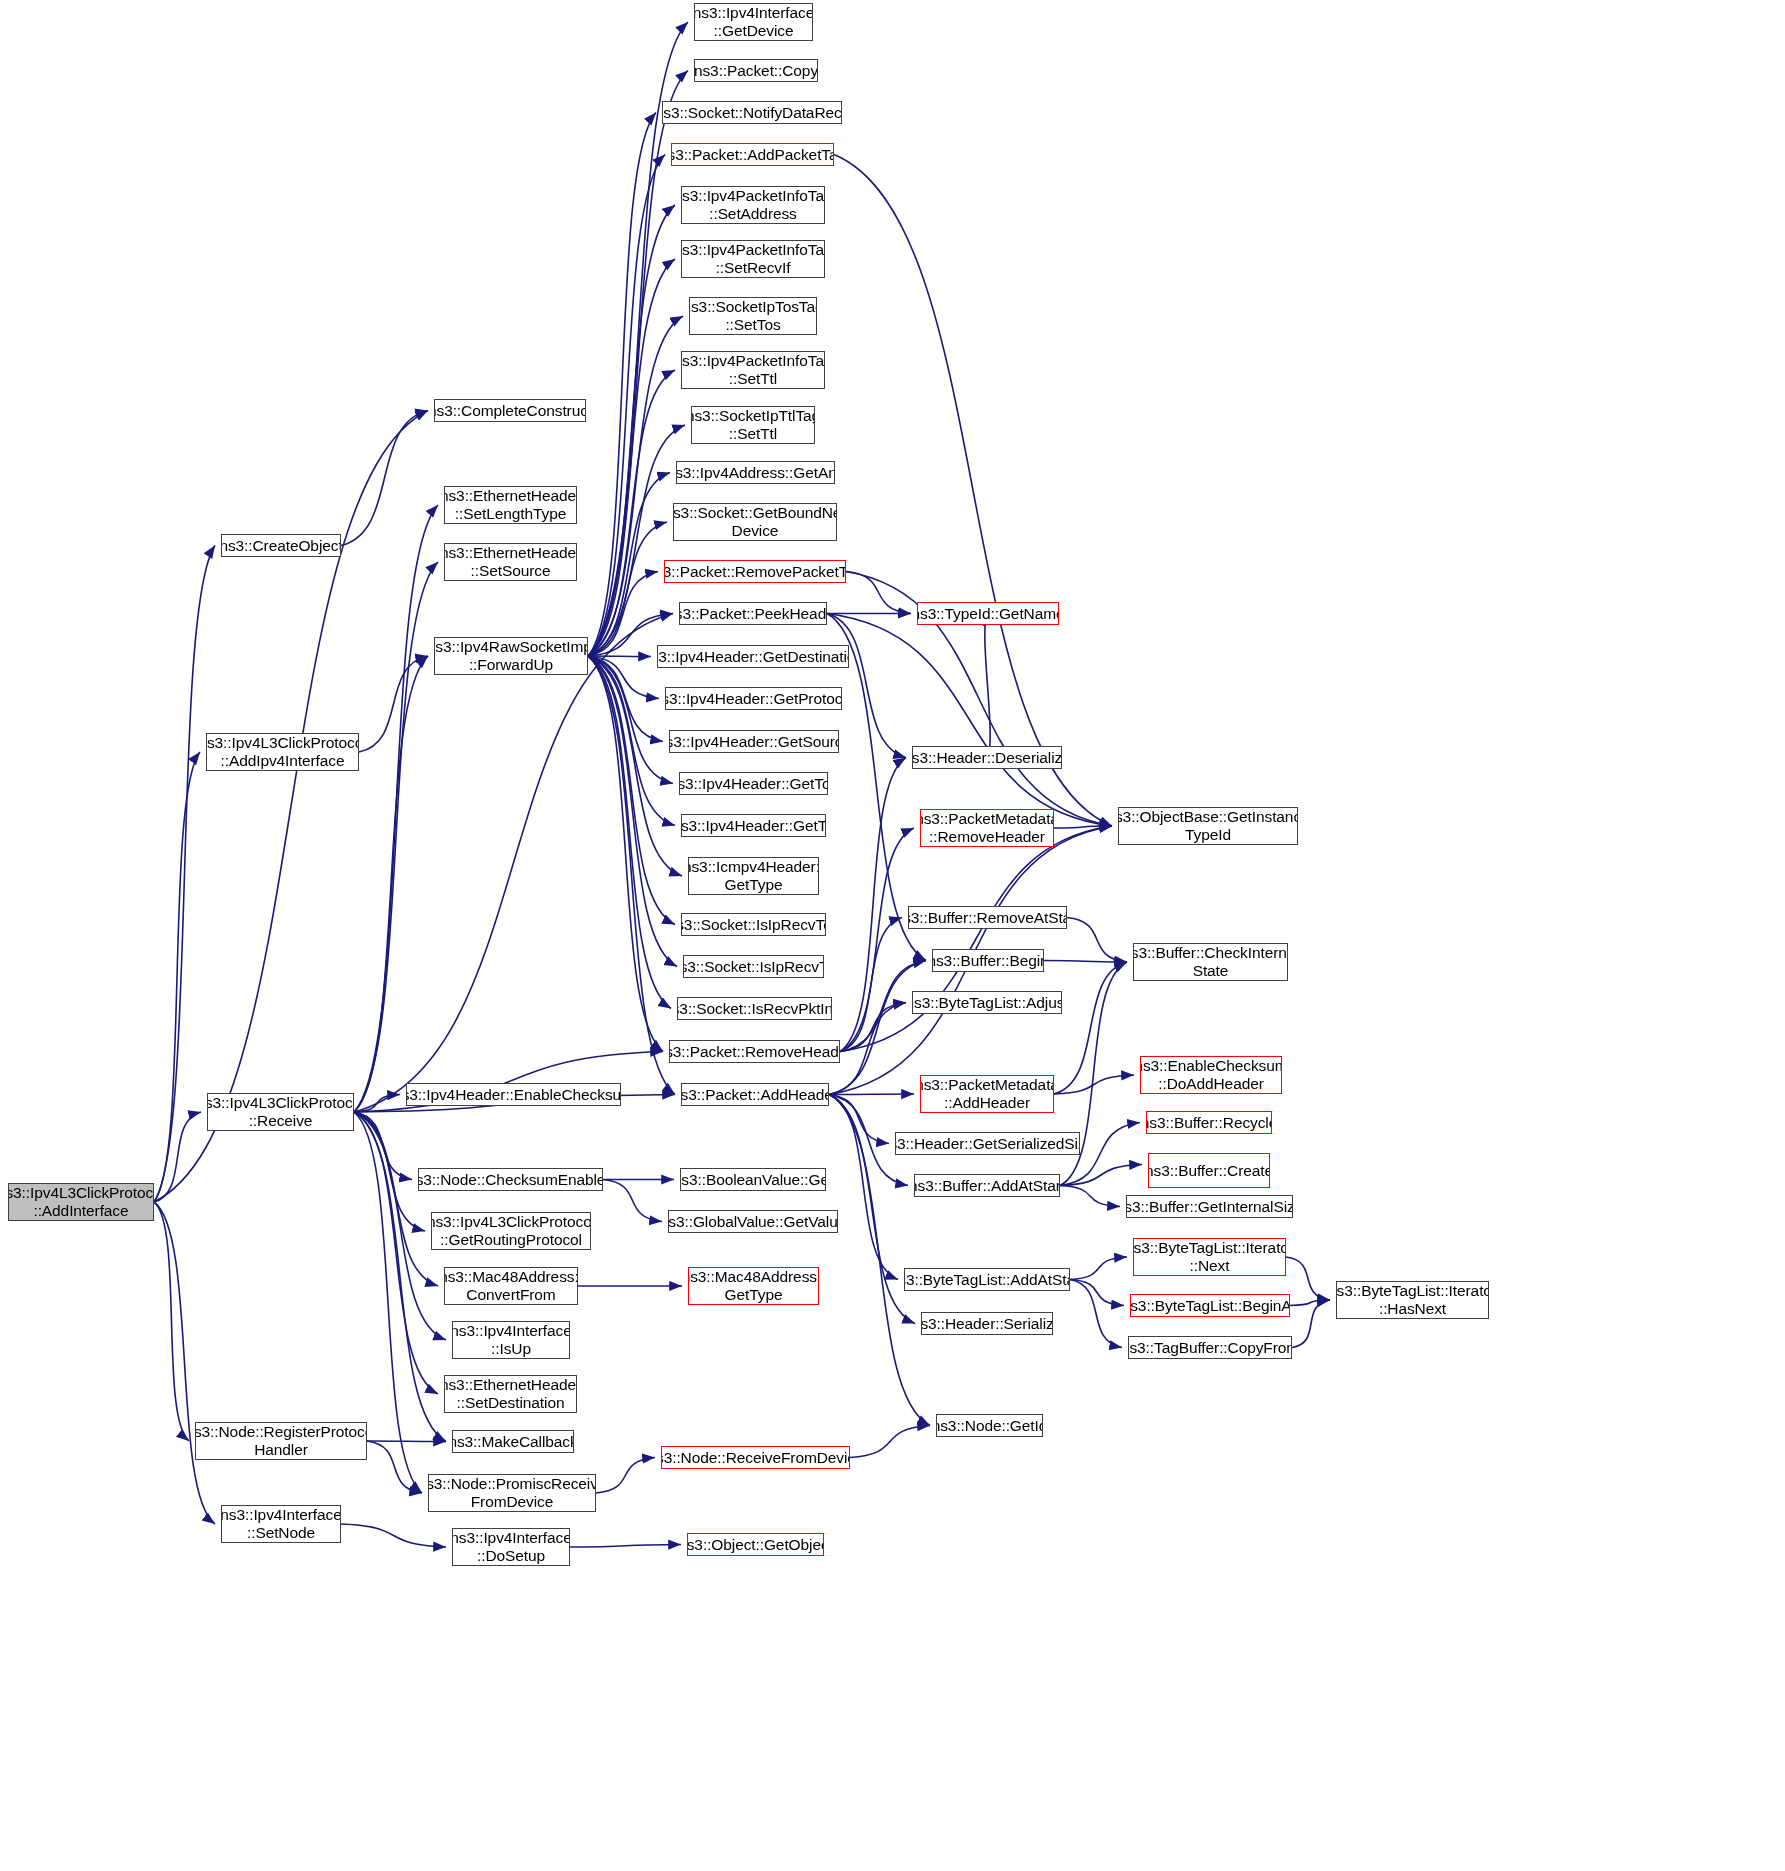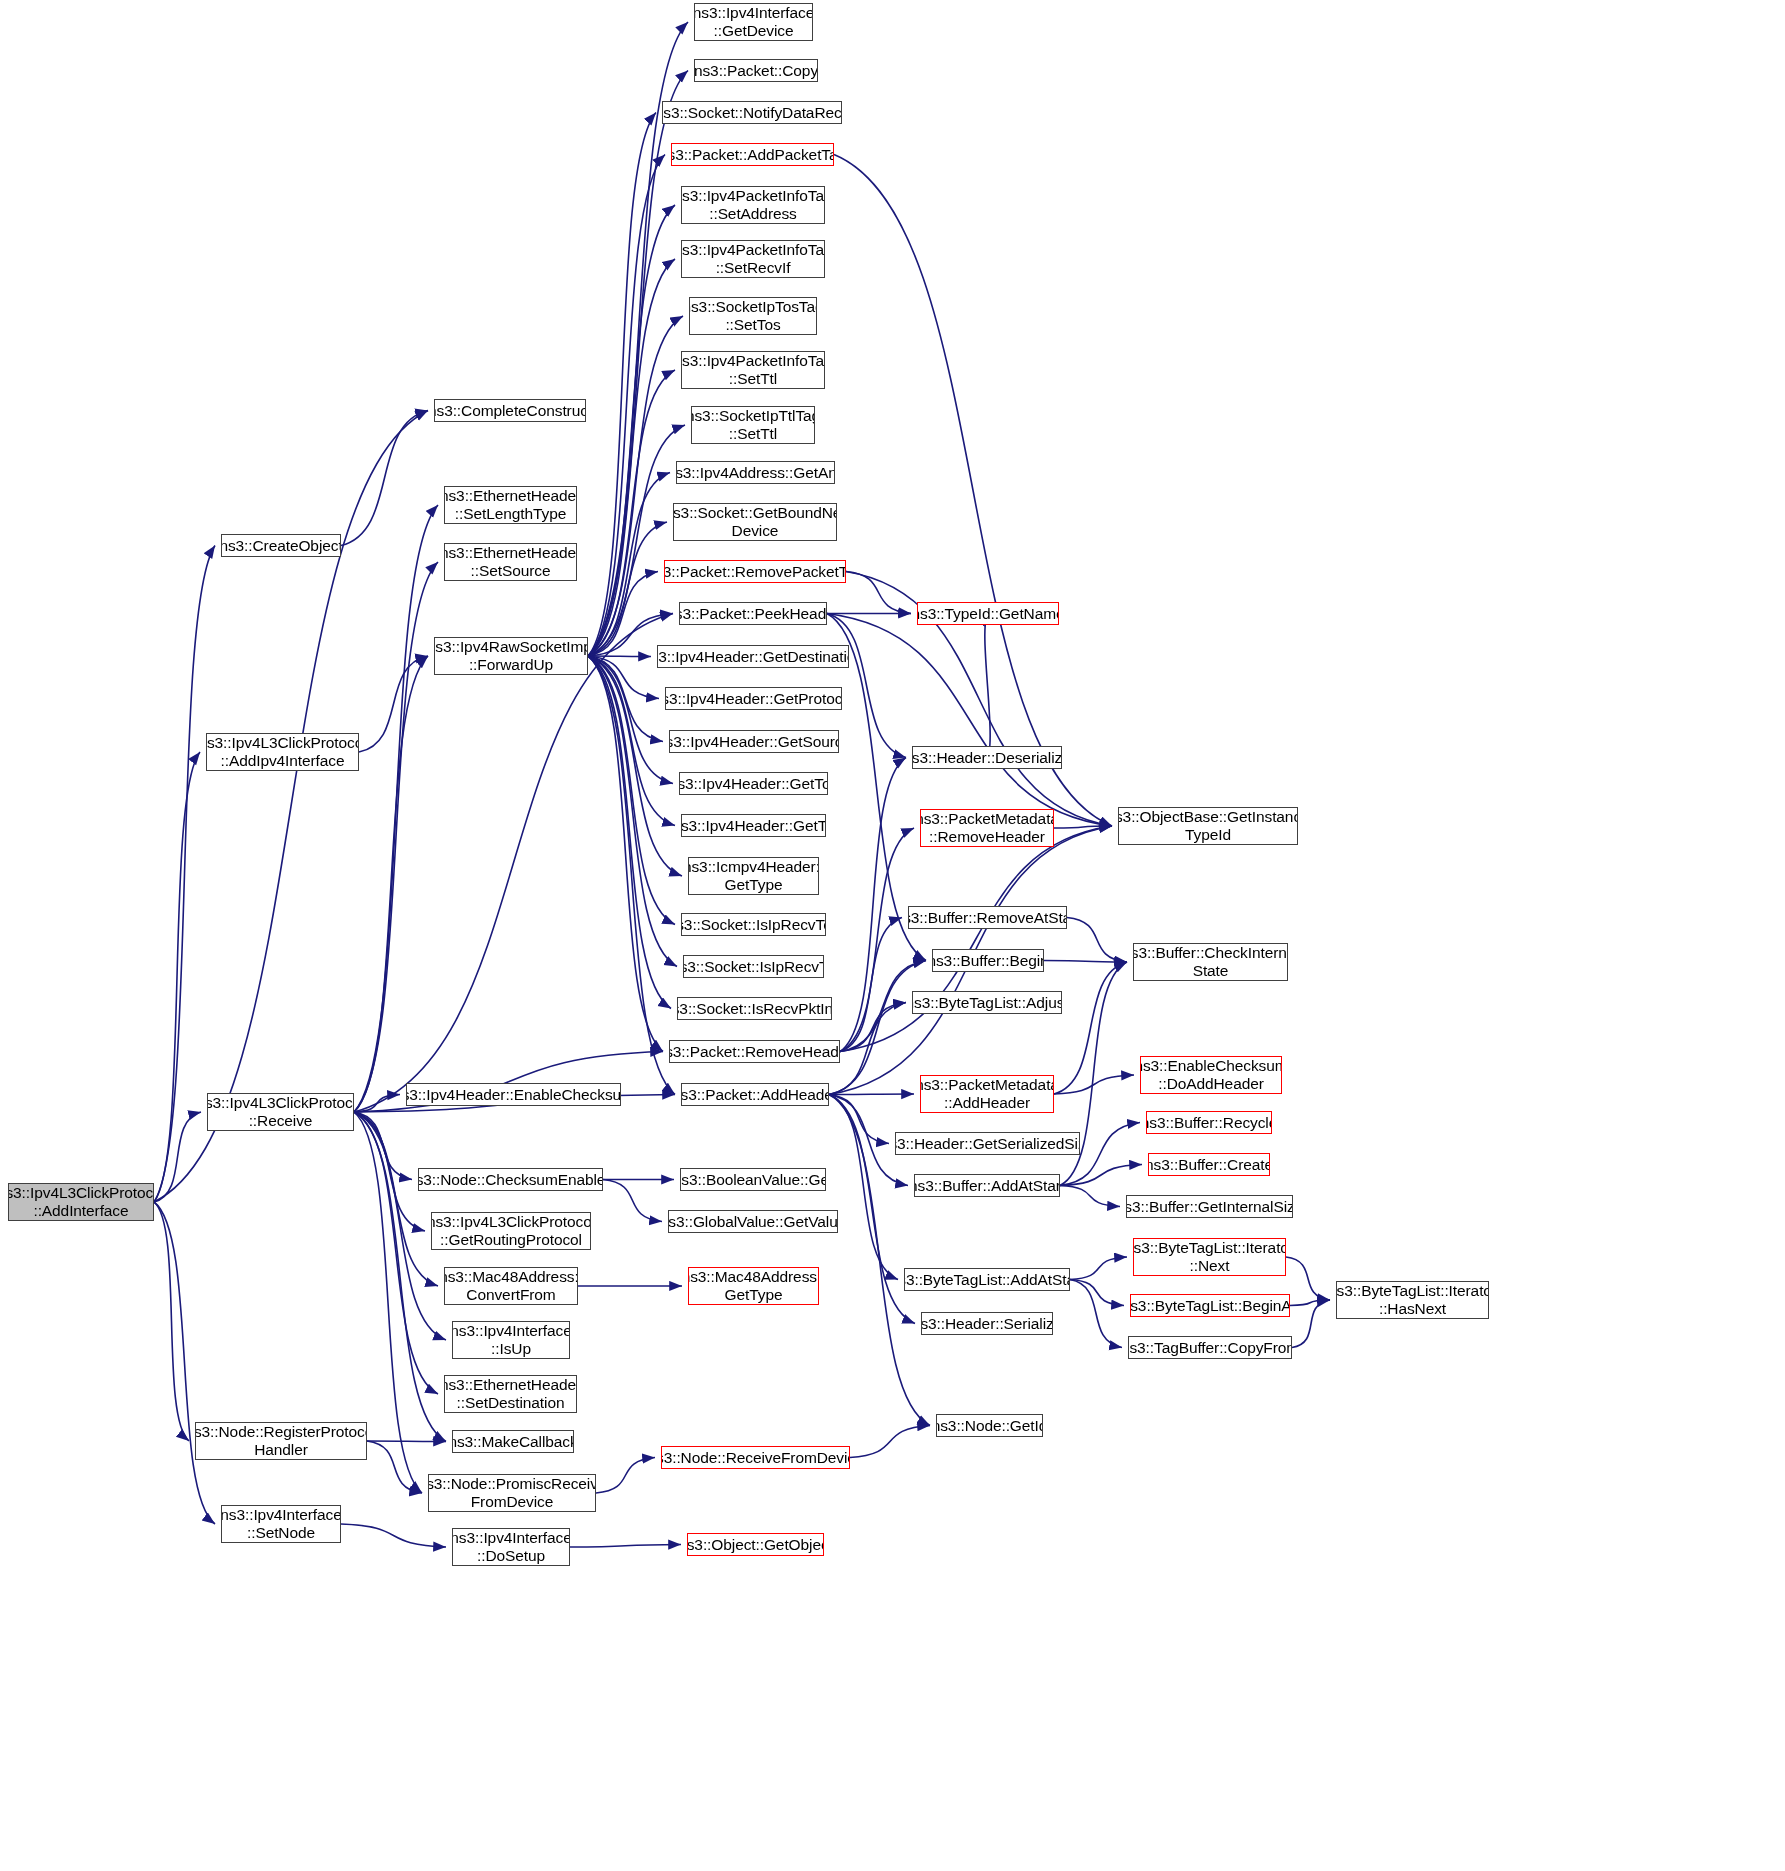--- a/index.html
+++ b/index.html
@@ -205,21 +205,21 @@
       <div class="node" style="left: 904px; top: 1268px; width: 166px; height: 23px;"><span>ns3::ByteTagList::AddAtStart</span></div>
       <div class="node" style="left: 921px; top: 1312px; width: 132px; height: 23px;"><span>ns3::Header::Serialize</span></div>
       <div class="node" style="left: 936px; top: 1414px; width: 107px; height: 23px;"><span>ns3::Node::GetId</span></div>
       <div class="node" style="left: 1118px; top: 807px; width: 180px; height: 38px;"><span>ns3::ObjectBase::GetInstance
 TypeId</span></div>
       <div class="node" style="left: 1133px; top: 943px; width: 155px; height: 38px;"><span>ns3::Buffer::CheckInternal
 State</span></div>
       <div class="node red" style="left: 1140px; top: 1056px; width: 142px; height: 38px;"><span>ns3::EnableChecksum
 ::DoAddHeader</span></div>
       <div class="node red" style="left: 1146px; top: 1111px; width: 126px; height: 23px;"><span>ns3::Buffer::Recycle</span></div>
-      <div class="node red" style="left: 1148px; top: 1153px; width: 122px; height: 23px;"><span>ns3::Buffer::Create</span></div>
+      <div class="node red" style="left: 1148px; top: 1153px; width: 122px; height: 35px;"><span>ns3::Buffer::Create</span></div>
       <div class="node" style="left: 1126px; top: 1195px; width: 167px; height: 23px;"><span>ns3::Buffer::GetInternalSize</span></div>
       <div class="node red" style="left: 1133px; top: 1238px; width: 153px; height: 38px;"><span>ns3::ByteTagList::Iterator
 ::Next</span></div>
       <div class="node red" style="left: 1130px; top: 1294px; width: 160px; height: 23px;"><span>ns3::ByteTagList::BeginAll</span></div>
       <div class="node" style="left: 1128px; top: 1336px; width: 164px; height: 23px;"><span>ns3::TagBuffer::CopyFrom</span></div>
       <div class="node" style="left: 1336px; top: 1281px; width: 153px; height: 38px;"><span>ns3::ByteTagList::Iterator
 ::HasNext</span></div>
     </div>
 </div>
 

